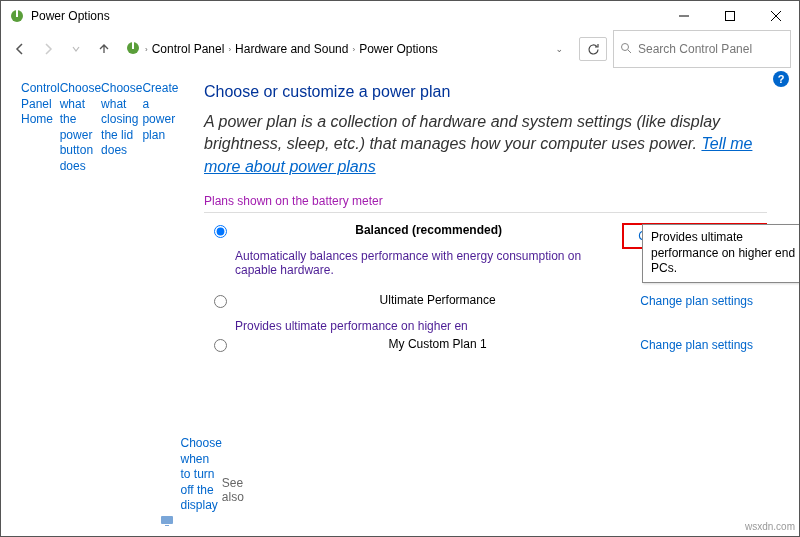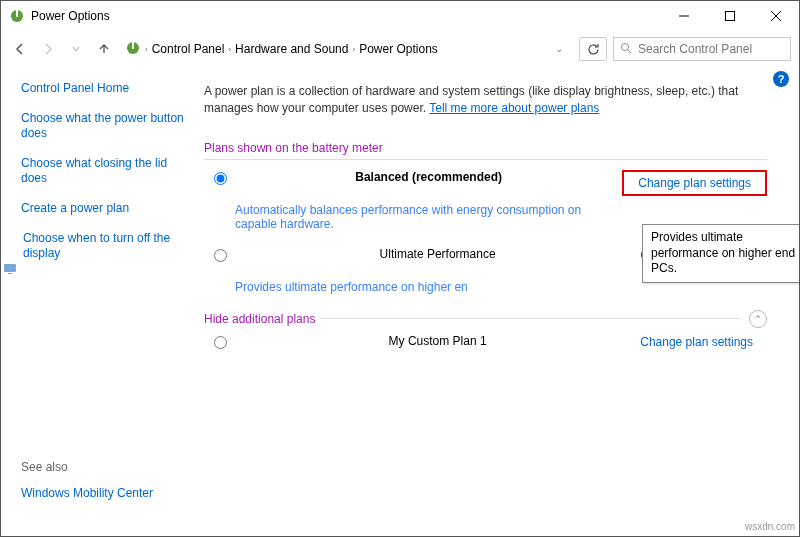--- a/index.html
+++ b/index.html
@@ -11,43 +11,43 @@
   .winbtns { display: flex; }
   .winbtns div { width: 46px; height: 30px; display: flex; align-items: center; justify-content: center; }
   
   .navbar { display: flex; align-items: center; height: 36px; padding: 0 8px; gap: 6px; }
   .navbtn { width: 22px; height: 22px; display: flex; align-items: center; justify-content: center; color: #666; }
   .navbtn.disabled { color: #bbb; }
   .breadcrumb { flex: 1; display: flex; align-items: center; height: 24px; padding: 0 4px; gap: 4px; font-size: 12px; }
   .breadcrumb .sep { color: #666; font-size: 8px; }
   .breadcrumb .dropdown { margin-left: auto; color: #666; font-size: 9px; padding-right: 6px; }
   .refresh { width: 28px; height: 24px; display: flex; align-items: center; justify-content: center; border: 1px solid #ccc; border-radius: 2px; }
-  .searchbox { width: 178px; height: 24px; border: 1px solid #ccc; display: flex; align-items: center; padding: 0 6px; gap: 6px; color: #777; font-size: 12px; }
+  .searchbox { width: 178px; height: 38px; border: 1px solid #ccc; display: flex; align-items: center; padding: 0 6px; gap: 6px; color: #777; font-size: 12px; }
   
   .content { display: flex; height: calc(100% - 66px); }
-  .sidebar { width: 195px; padding: 14px 8px 8px 20px; display: flex; flex-direction: column; }
+  .sidebar { width: 195px; padding: 14px 8px 8px 20px; display: flex; flex-direction: row; }
   .sidebar a { color: #0066cc; text-decoration: none; display: block; margin-bottom: 14px; font-size: 12px; line-height: 1.3; }
   .sidebar .with-icon { display: flex; gap: 6px; margin-left: -18px; align-items: flex-end; }
   .sidebar .with-icon .sicon { width: 14px; height: 14px; flex-shrink: 0; }
   .seealso { margin-top: auto; padding-bottom: 12px; }
   .seealso-label { color: #666; font-size: 12px; margin-bottom: 12px; }
   
   .main { flex: 1; padding: 16px 32px 0 8px; position: relative; }
   .heading { color: #003399; font-size: 16px; font-weight: 400; margin-bottom: 10px; }
-  .desc { font-size: 12px; color: #333; line-height: 1.4; margin-bottom: 24px; }
+  .desc { font-size: 16px; color: #333; line-height: 1.4; margin-bottom: 16px; font-style: italic; }
   .desc a { color: #0066cc; text-decoration: underline; }
   .section-title { font-size: 12px; color: #a21caf; margin-bottom: 4px; }
   .section-rule { border: none; border-top: 1px solid #ddd; margin-bottom: 10px; }
   
   .plan-row { display: flex; align-items: flex-start; padding-left: 10px; margin-bottom: 4px; }
   .plan-radio { margin-top: 2px; margin-right: 8px; }
   .plan-info { flex: 1; }
   .plan-name { font-size: 12px; text-align: center; }
   .plan-name.bold { font-weight: 600; }
-  .plan-desc { font-size: 12px; color: #3b82f6; margin-top: 19px; }
+  .plan-desc { font-size: 12px; color: #4c1d95; margin-top: 12px; }
   .plan-link { color: #0066cc; font-size: 12px; text-decoration: none; white-space: nowrap; padding-top: 1px; }
   .highlight-box { border: 2px solid #e60000; padding: 4px 14px; }
   
   .hide-row { display: flex; align-items: center; margin-top: 16px; margin-bottom: 6px; }
   .hide-row .section-title { margin: 0; }
   .hide-row .rule { flex: 1; border-top: 1px solid #ddd; margin: 0 8px 0 6px; }
   .collapse-btn { width: 18px; height: 18px; border: 1px solid #bbb; border-radius: 50%; display: flex; align-items: center; justify-content: center; font-size: 9px; color: #666; }
   
   .tooltip { position: absolute; left: 446px; top: 157px; background: #fff; border: 1px solid #888; padding: 5px 8px; font-size: 12px; line-height: 1.3; width: 178px; box-shadow: 1px 1px 2px rgba(0,0,0,.15); }
   
@@ -144,25 +144,25 @@
     <a href="#">Create a power plan</a>
     <div class="with-icon">
       <span class="sicon"><svg viewBox="0 0 14 14">
             <rect x="1" y="2" width="12" height="8" rx="1" fill="#7aa6d8"></rect>
             <rect x="5" y="11" width="4" height="1" fill="#7aa6d8"></rect>
           </svg></span>
       <a href="#">Choose when to turn off the display</a>
     </div>
     <div class="seealso">
       <div class="seealso-label">See also</div>
-      <a href="#">Windows Mobility Center</a>
     </div>
   </div>
 
   <div class="main">
+    <div class="heading">Choose or customize a power plan</div>
     <div class="desc">
       <span>A power plan is a collection of hardware and system settings (like display brightness, sleep, etc.) that manages how your computer uses power. </span><a href="#">Tell me more about power plans</a>
     </div>
 
     <div class="section-title">Plans shown on the battery meter</div>
     <hr class="section-rule">
 
     <div class="plan-row">
       <input type="radio" class="plan-radio" checked="" style="">
       <div class="plan-info">
@@ -178,27 +178,20 @@
 
     <div class="plan-row">
       <input type="radio" class="plan-radio" style="">
       <div class="plan-info">
         <div class="plan-name">Ultimate Performance</div>
         <div class="plan-desc">Provides ultimate performance on higher en</div>
       </div>
       <a href="#" class="plan-link" style="padding-right:14px">Change plan settings</a>
     </div>
 
-    <div class="hide-row">
-      <div class="section-title">Hide additional plans</div>
-      <div class="rule"></div>
-      <div class="collapse-btn">
-        <span>⌃</span>
-      </div>
-    </div>
 
     <div class="plan-row">
       <input type="radio" class="plan-radio" style="">
       <div class="plan-info">
         <div class="plan-name">My Custom Plan 1</div>
       </div>
       <a href="#" class="plan-link" style="padding-right:14px">Change plan settings</a>
     </div>
 
     <div class="tooltip">Provides ultimate performance on higher end PCs.</div>

